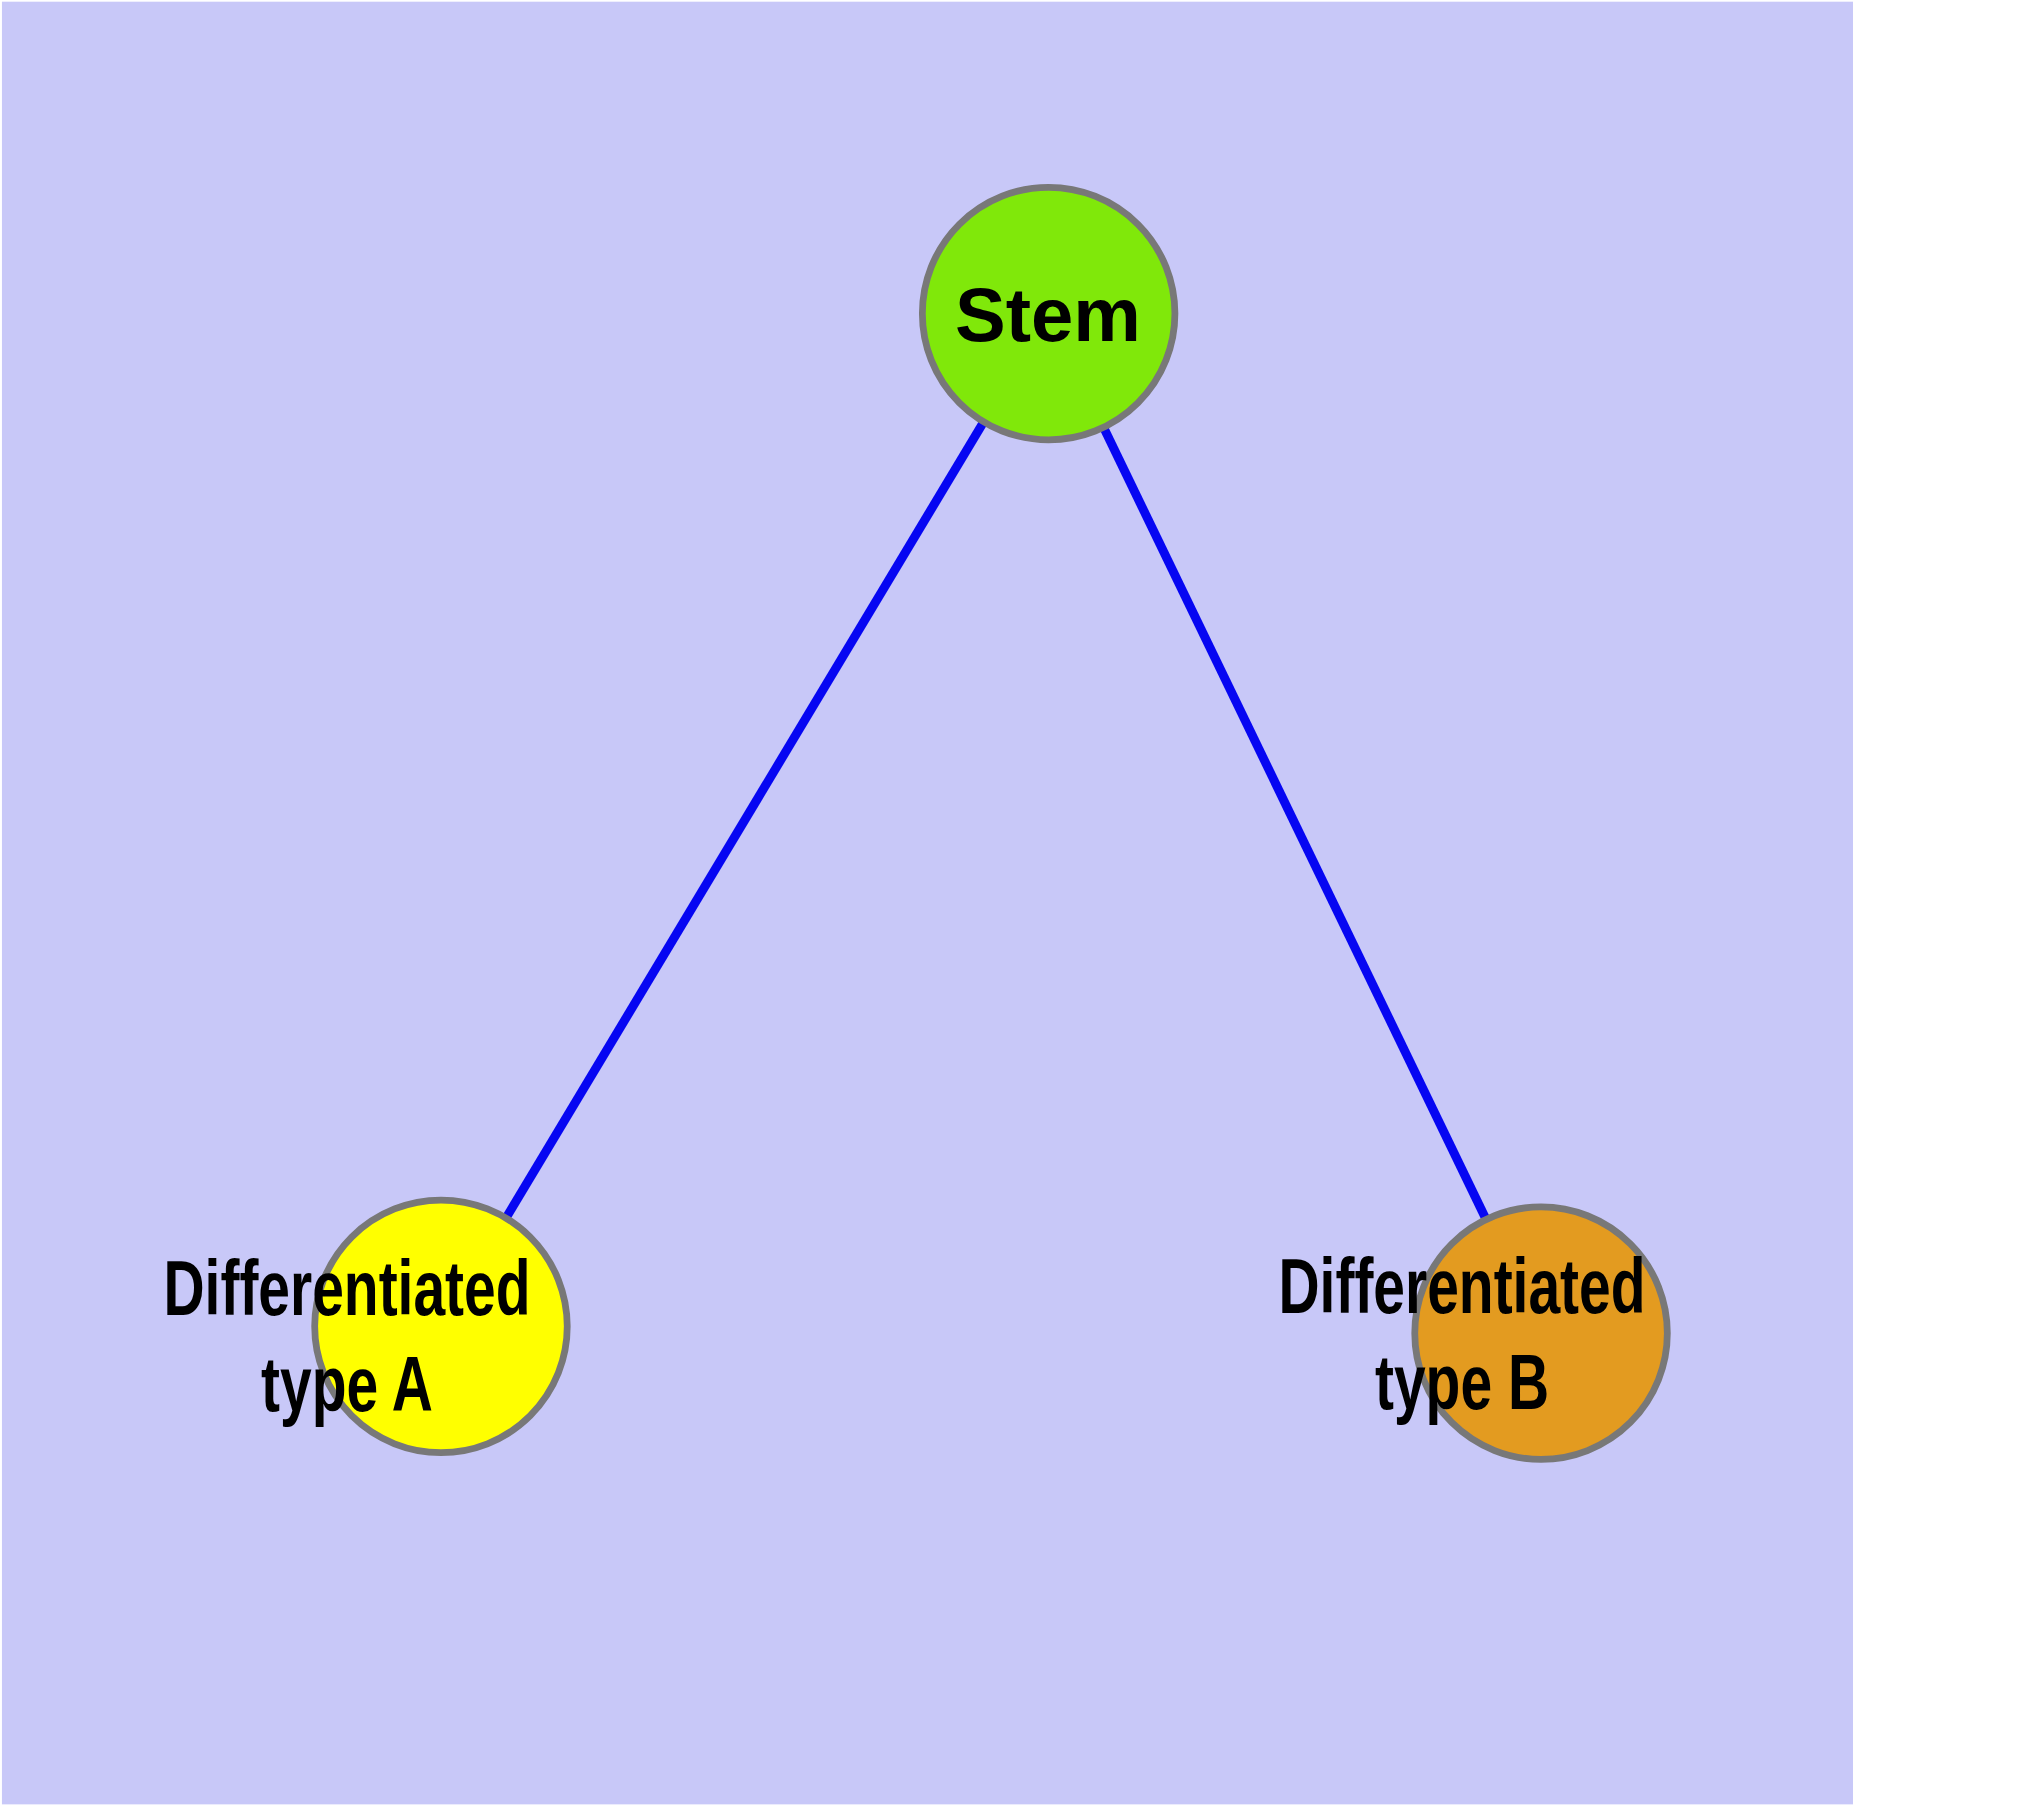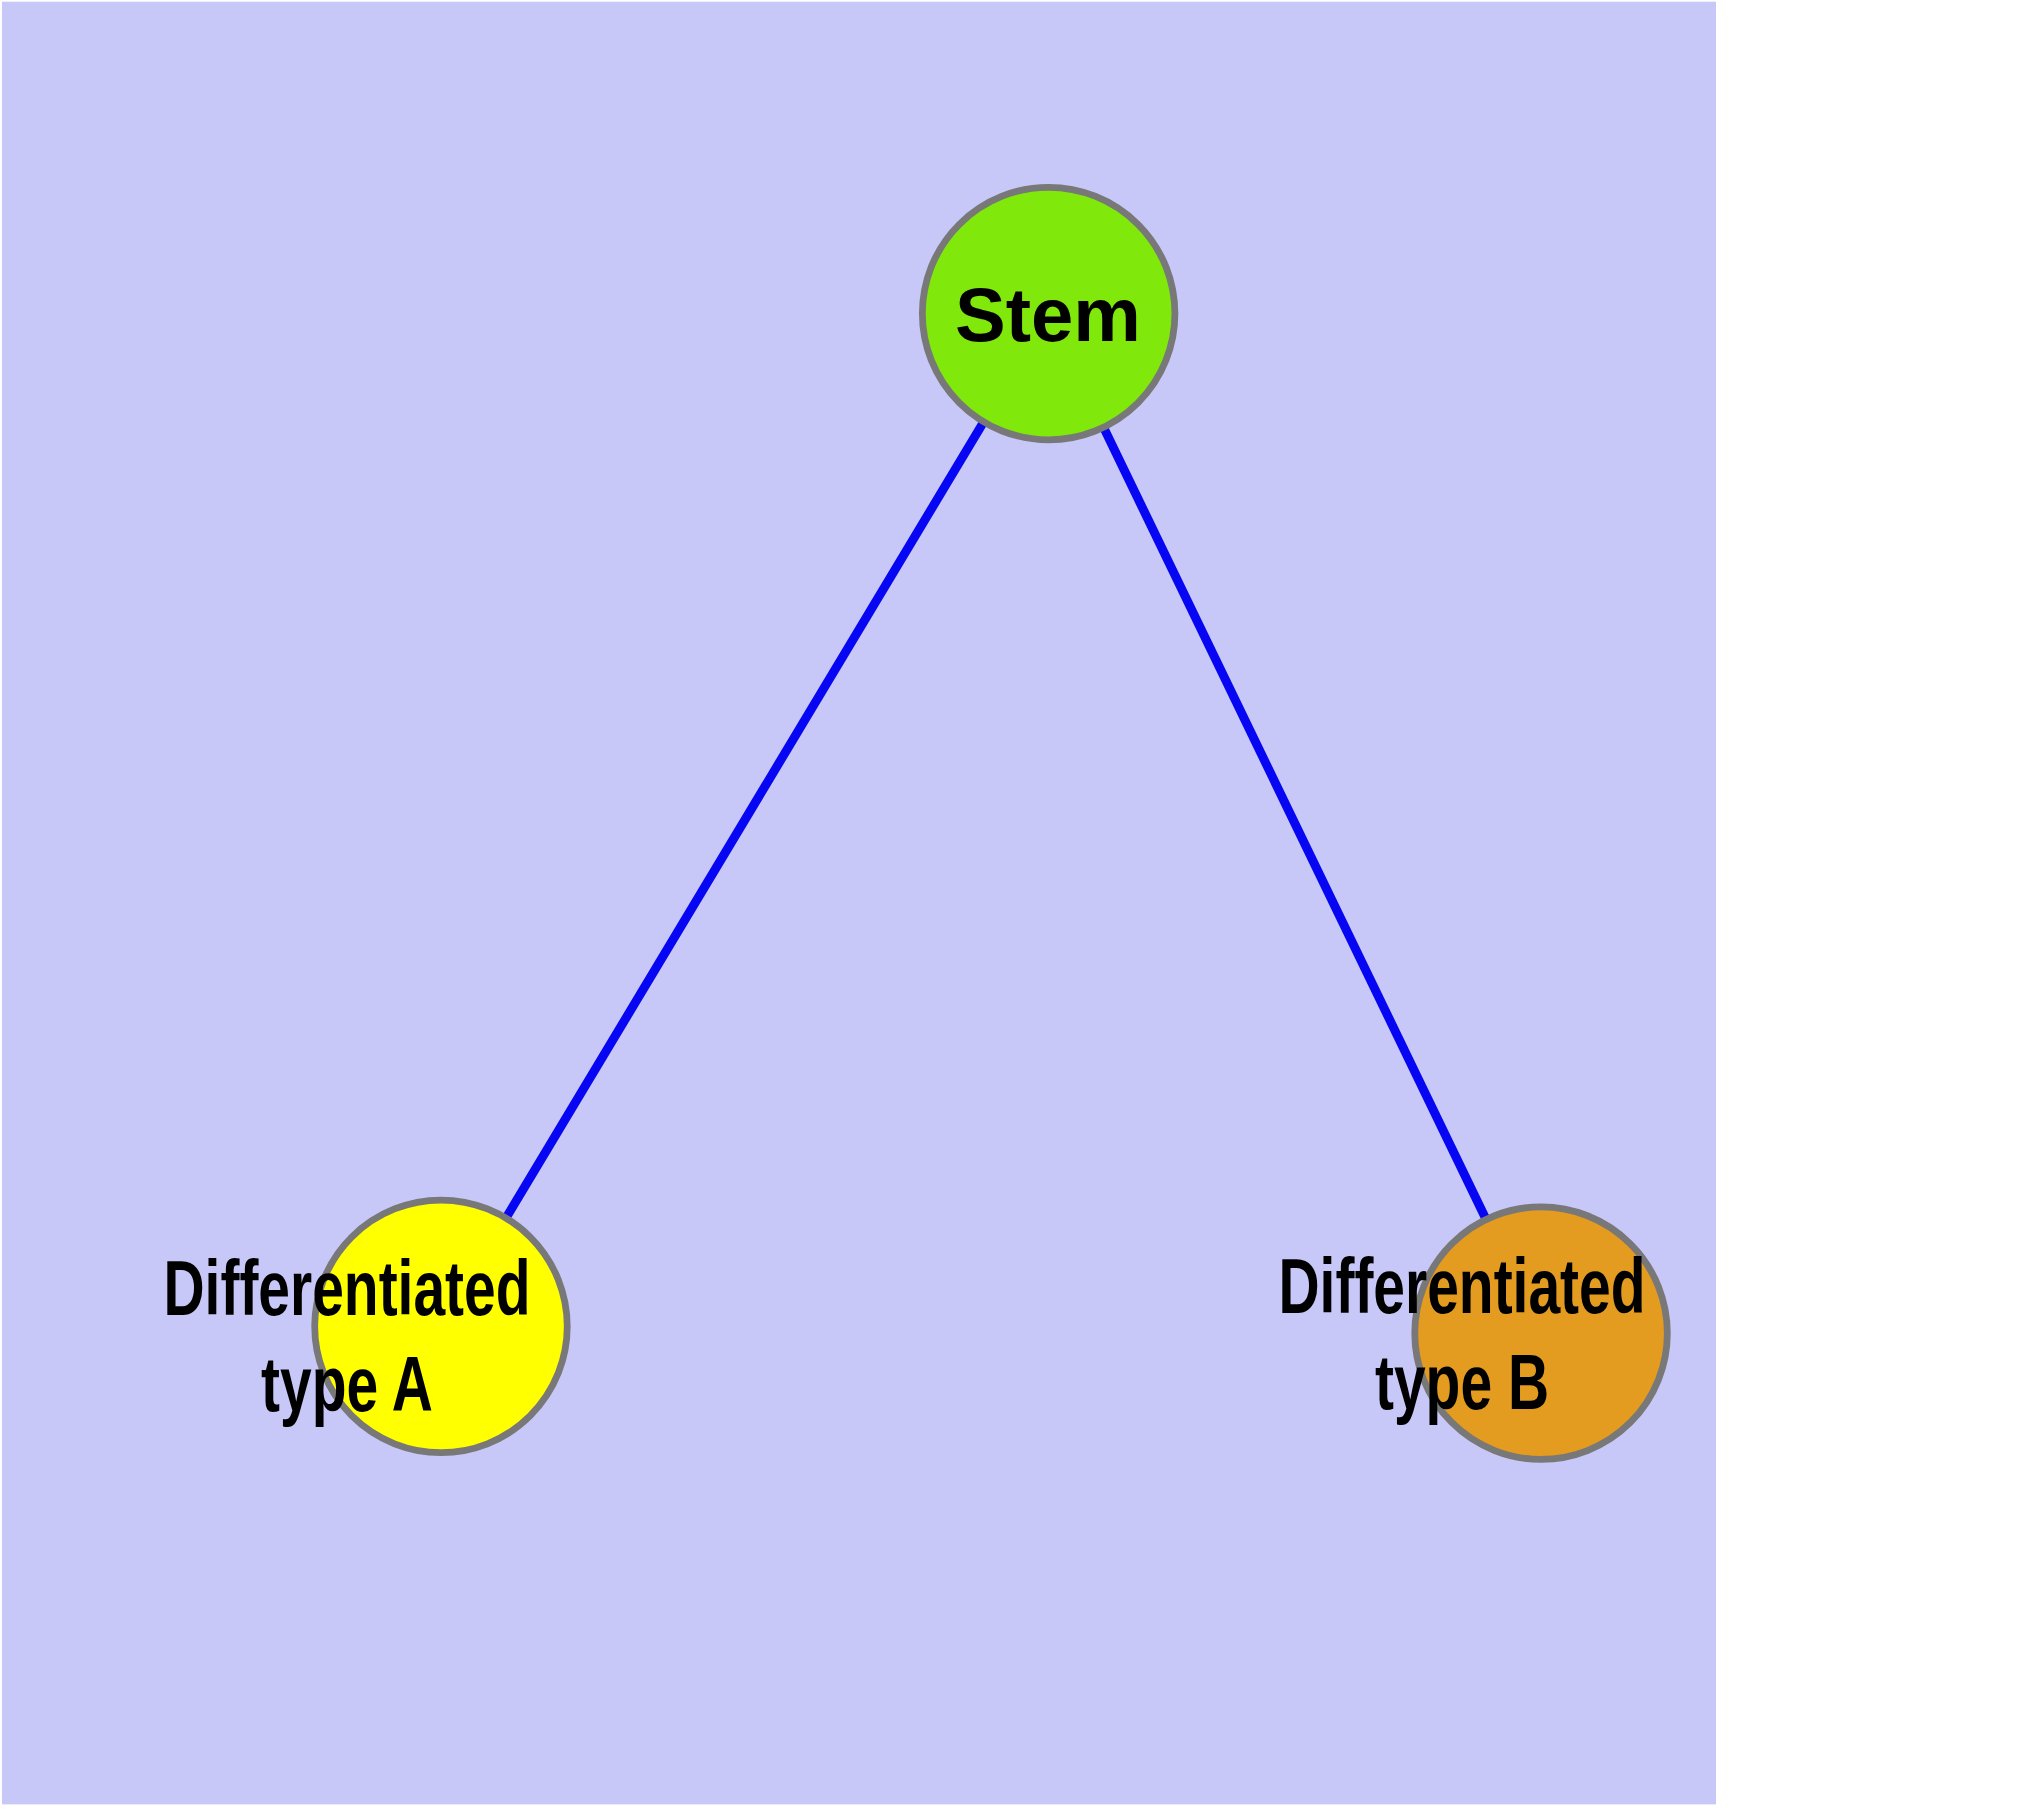--- a/index.html
+++ b/index.html
@@ -2,21 +2,21 @@
 <html style="font-size:13.6px"><head>
 <meta charset="utf-8">
 <style>
   html, body {
     margin: 0;
     padding: 0;
     background: #FFFFFF;
   }
   #canvas {
     position: relative;
-    width: 1716px;
+    width: 1853px;
     height: 1812px;
     overflow: hidden;
     font-family: "Liberation Sans", "DejaVu Sans", sans-serif;
   }
   #graph-svg {
     position: absolute;
     left: 0;
     top: 0;
   }
   .edge-line {

